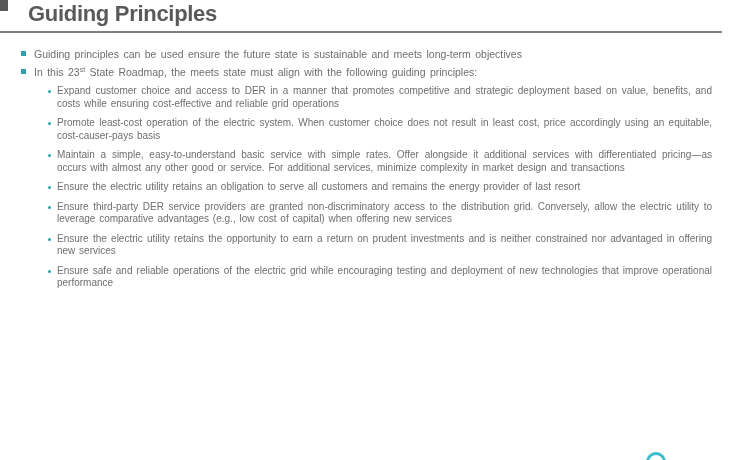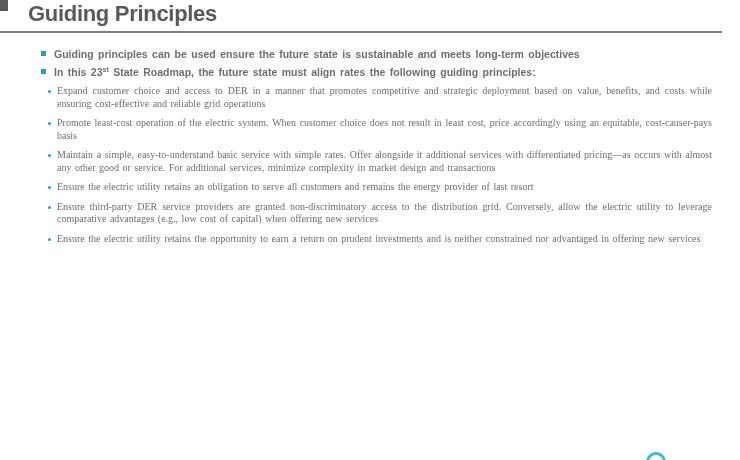--- a/index.html
+++ b/index.html
@@ -21,23 +21,22 @@
     font-size:22px; font-weight:bold;
     color:#595959; letter-spacing:-0.3px;
     white-space:nowrap;
   }
   .title-rule {
     position:absolute; left:0; top:31px;
     width:722px; height:2px;
     background:#808080;
   }
   .l1-list {
-    position:absolute; left:41px; top:48px; width:680px;
+    position:absolute; left:21px; top:48px; width:680px;
     list-style:none;
-    font-weight:bold;
   }
   .l1-item {
     display:flex; align-items:flex-start;
     margin-bottom:6px;
     font-size:10.5px; line-height:12px;
     color:#6e6e6e; word-spacing:1.5px;
   }
   .sq-bullet {
     flex:0 0 auto;
     width:5px; height:5px; margin:3px 8px 0 0;
@@ -56,21 +55,20 @@
   .dot-bullet {
     flex:0 0 auto;
     width:3px; height:3px; margin:5px 6px 0 0;
     border-radius:50%;
     background:#2f9fae;
   }
   .l2-text {
     flex:1 1 auto;
     text-align:justify;
     word-spacing:1px;
-    font-family:Liberation Serif, serif;
   }
   sup { font-size:7px; vertical-align:super; line-height:0; }
   .logo-arc {
     position:absolute; left:646px; top:452px;
     width:20px; height:20px;
     border:3px solid #3bbec9;
     border-radius:50%;
     background:#ffffff;
   }
 </style>
@@ -85,21 +83,21 @@
 
   <div class="title-rule"></div>
 
   <ul class="l1-list">
     <li class="l1-item">
       <span class="sq-bullet"></span>
       <span>Guiding principles can be used ensure the future state is sustainable and meets long-term objectives</span>
     </li>
     <li class="l1-item">
       <span class="sq-bullet"></span>
-      <span><span>In this 23</span><sup>st</sup><span> State Roadmap, the future state must align rates the following guiding principles:</span></span>
+      <span><span>In this 23</span><sup>st</sup><span> State Roadmap, the meets state must align with the following guiding principles:</span></span>
     </li>
   </ul>
 
   <ul class="l2-list">
     <li class="l2-item">
       <span class="dot-bullet"></span>
       <span class="l2-text">Expand customer choice and access to DER in a manner that promotes competitive and strategic deployment based on value, benefits, and costs while ensuring cost-effective and reliable grid operations</span>
     </li>
     <li class="l2-item">
       <span class="dot-bullet"></span>
@@ -114,17 +112,21 @@
       <span class="l2-text">Ensure the electric utility retains an obligation to serve all customers and remains the energy provider of last resort</span>
     </li>
     <li class="l2-item">
       <span class="dot-bullet"></span>
       <span class="l2-text">Ensure third-party DER service providers are granted non-discriminatory access to the distribution grid. Conversely, allow the electric utility to leverage comparative advantages (e.g., low cost of capital) when offering new services</span>
     </li>
     <li class="l2-item">
       <span class="dot-bullet"></span>
       <span class="l2-text">Ensure the electric utility retains the opportunity to earn a return on prudent investments and is neither constrained nor advantaged in offering new services</span>
     </li>
+    <li class="l2-item">
+      <span class="dot-bullet"></span>
+      <span class="l2-text">Ensure safe and reliable operations of the electric grid while encouraging testing and deployment of new technologies that improve operational performance</span>
+    </li>
   </ul>
 
   <div class="logo-arc"></div>
 
 </div>
 
 </body></html>

